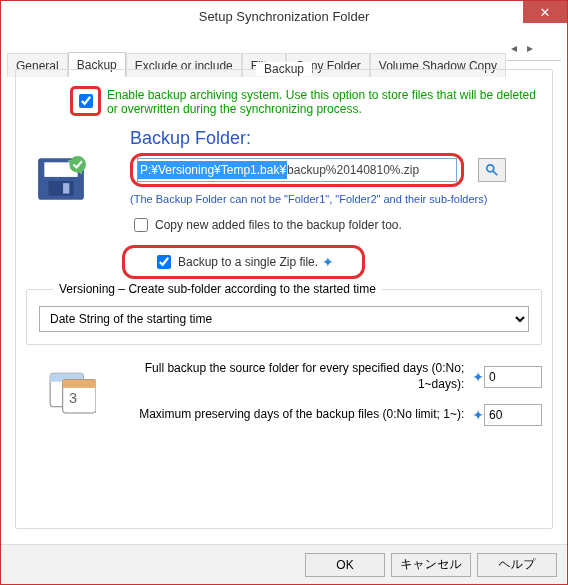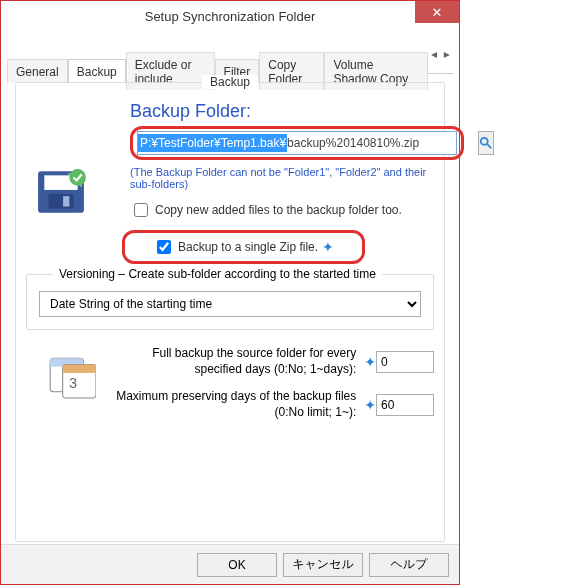--- a/index.html
+++ b/index.html
@@ -1,17 +1,17 @@
 <!DOCTYPE html>
 <html><head>
 <meta charset="utf-8">
 <style>
 * { box-sizing: border-box; }
 body { margin: 0; font-family: "Segoe UI", Tahoma, sans-serif; font-size: 12px; color: #000; background: #fff; }
-.window { width: 460px; height: 585px; border: 1px solid #c83232; background: #fff; position: relative; }
+.window { width: 568px; height: 585px; border: 1px solid #c83232; background: #fff; position: relative; }
 .titlebar { height: 30px; background: #fff; display: flex; align-items: center; justify-content: center; position: relative; }
 .titlebar-text { font-size: 13px; color: #333; }
 .close-btn { position: absolute; right: 0; top: 0; width: 44px; height: 22px; background: #c8504f; color: #fff; display: flex; align-items: center; justify-content: center; font-size: 13px; font-family: sans-serif; }
 .tabs-row { display: flex; align-items: center; margin: 4px 6px 0 6px; border-bottom: 1px solid #ccc; }
 .tab { padding: 5px 8px 4px 8px; font-size: 12px; color: #333; border: 1px solid transparent; border-bottom: none; margin-right: 0; position: relative; top: 17px; background: #f4f4f4; border-color: #ddd; cursor: pointer; }
 .tab.active { background: #fff; border: 1px solid #ccc; border-bottom: 1px solid #fff; }
 .tab-nav { width: 16px; text-align: center; color: #666; padding: 5px 2px; cursor: pointer; }
 .content { padding: 8px 14px 8px 14px; }
 .groupbox { border: 1px solid #dcdcdc; border-radius: 2px; padding: 18px 10px 10px 10px; position: relative; margin-bottom: 10px; }
 .grouptitle { position: absolute; top: -8px; left: 50%; transform: translateX(-50%); background: #fff; padding: 0 8px; font-size: 12px; color: #333; }
@@ -60,37 +60,43 @@
     <div class="tab">Copy Folder</div>
     <div class="tab">Volume Shadow Copy</div>
     <div class="tab-nav">◂</div>
     <div class="tab-nav">▸</div>
   </div>
 
   <div class="content">
     <div class="groupbox" style="position:relative; height:460px;">
       <span class="grouptitle">Backup</span>
 
+      <div class="enable-row">
+        <span class="checkbox-hl">
+          <input type="checkbox" class="chk" checked="" style="">
+        </span>
+        <span style="flex:1;">Enable backup archiving system. Use this option to store files that will be deleted or overwritten during the synchronizing process.</span>
+      </div>
 
       <svg class="backup-icon" viewBox="0 0 48 48">
         <rect x="2" y="4" width="44" height="40" rx="3" fill="#3b5a9a"></rect>
         <rect x="8" y="8" width="32" height="14" fill="#fff"></rect>
         <rect x="12" y="26" width="24" height="14" fill="#2a4580"></rect>
         <rect x="26" y="28" width="6" height="10" fill="#9db4e0"></rect>
         <path d="M30 6 L44 20 L44 6 Z" fill="#7fc984"></path>
         <circle cx="40" cy="10" r="8" fill="#5eba63"></circle>
         <path d="M36 10 l3 3 l5 -6" stroke="#fff" stroke-width="2" fill="none"></path>
       </svg>
 
       <div class="bf-label">Backup Folder:</div>
 
       <div class="bf-row">
         <span class="hl-outline">
           <div class="bf-input">
-            <span class="bf-sel">P:¥TestFolder¥Temp1.bak¥</span>
+            <span class="bf-sel">P:¥Versioning¥Temp1.bak¥</span>
             <span class="bf-rest">backup%20140810%.zip</span>
           </div>
         </span>
         <div class="browse-btn">
           <svg width="14" height="14" viewBox="0 0 16 16">
             <circle cx="6" cy="6" r="4" fill="none" stroke="#2a84d8" stroke-width="2"></circle>
             <line x1="9" y1="9" x2="14" y2="14" stroke="#2a84d8" stroke-width="2"></line>
           </svg>
         </div>
       </div>

